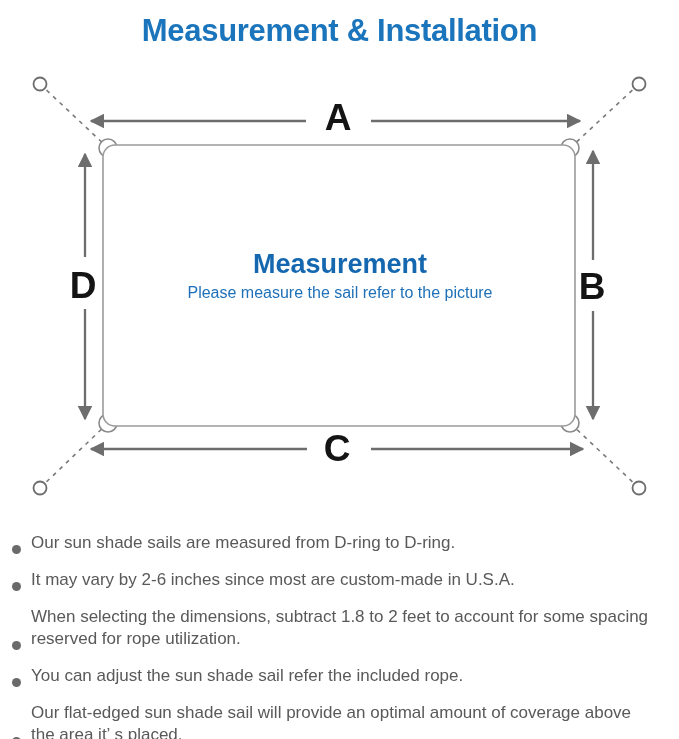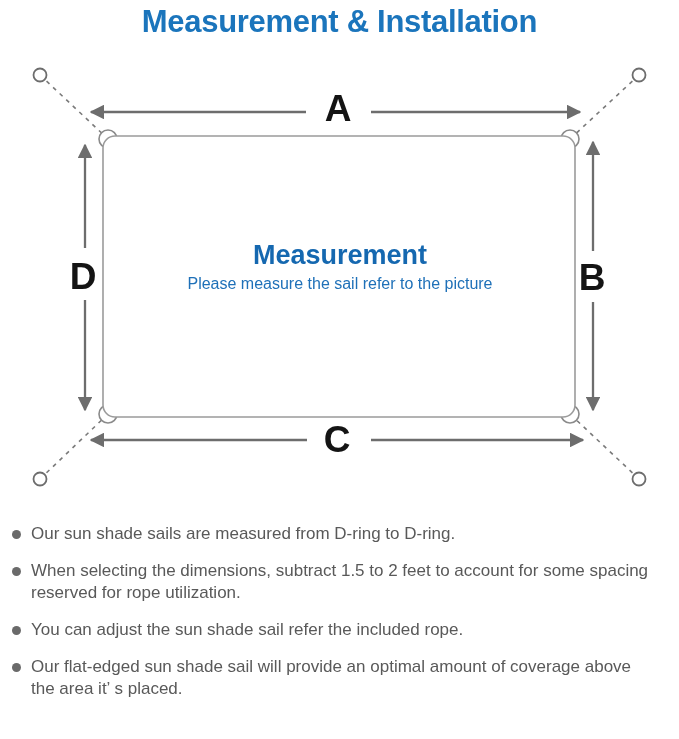--- a/index.html
+++ b/index.html
@@ -11,21 +11,21 @@
     overflow: hidden;
     font-family: "Liberation Sans", sans-serif;
   }
   .page {
     width: 679px;
     height: 739px;
     position: relative;
     background: #ffffff;
   }
   .page-title {
-    margin: 1px 0 0 0;
+    margin: 10px 0 0 0;
     text-align: center;
     font-size: 31px;
     line-height: 42px;
     font-weight: 700;
     letter-spacing: -0.3px;
     color: #1b75bc;
   }
   .diagram-svg {
     display: block;
     margin-top: 11px;
@@ -57,21 +57,21 @@
     fill: #1e70b8;
     text-anchor: middle;
   }
   .notes {
     list-style: none;
     margin: 24px 0 0 0;
     padding: 0 8px 0 12px;
   }
   .notes li {
     display: flex;
-    align-items: flex-start;
+    align-items: flex-end;
     gap: 10px;
     margin-bottom: 15px;
     color: #595959;
     font-size: 17px;
     line-height: 22px;
   }
   .notes .dot {
     flex: 0 0 auto;
     width: 9px;
     height: 9px;
@@ -140,21 +140,25 @@
     <text class="center-subtitle" x="340" y="235">Please measure the sail refer to the picture</text>
   </svg>
 
   <ul class="notes">
     <li>
       <span class="dot"></span>
       <span class="note-text">Our sun shade sails are measured from D-ring to D-ring.</span>
     </li>
     <li>
       <span class="dot"></span>
-      <span class="note-text">When selecting the dimensions, subtract 1.5 to 2 feet to account for some spacing
+      <span class="note-text">It may vary by 2-6 inches since most are custom-made in U.S.A.</span>
+    </li>
+    <li>
+      <span class="dot"></span>
+      <span class="note-text">When selecting the dimensions, subtract 1.8 to 2 feet to account for some spacing
 reserved for rope utilization.</span>
     </li>
     <li>
       <span class="dot"></span>
       <span class="note-text">You can adjust the sun shade sail refer the included rope.</span>
     </li>
     <li>
       <span class="dot"></span>
       <span class="note-text">Our flat-edged sun shade sail will provide an optimal amount of coverage above
 the area it’ s placed.</span>

